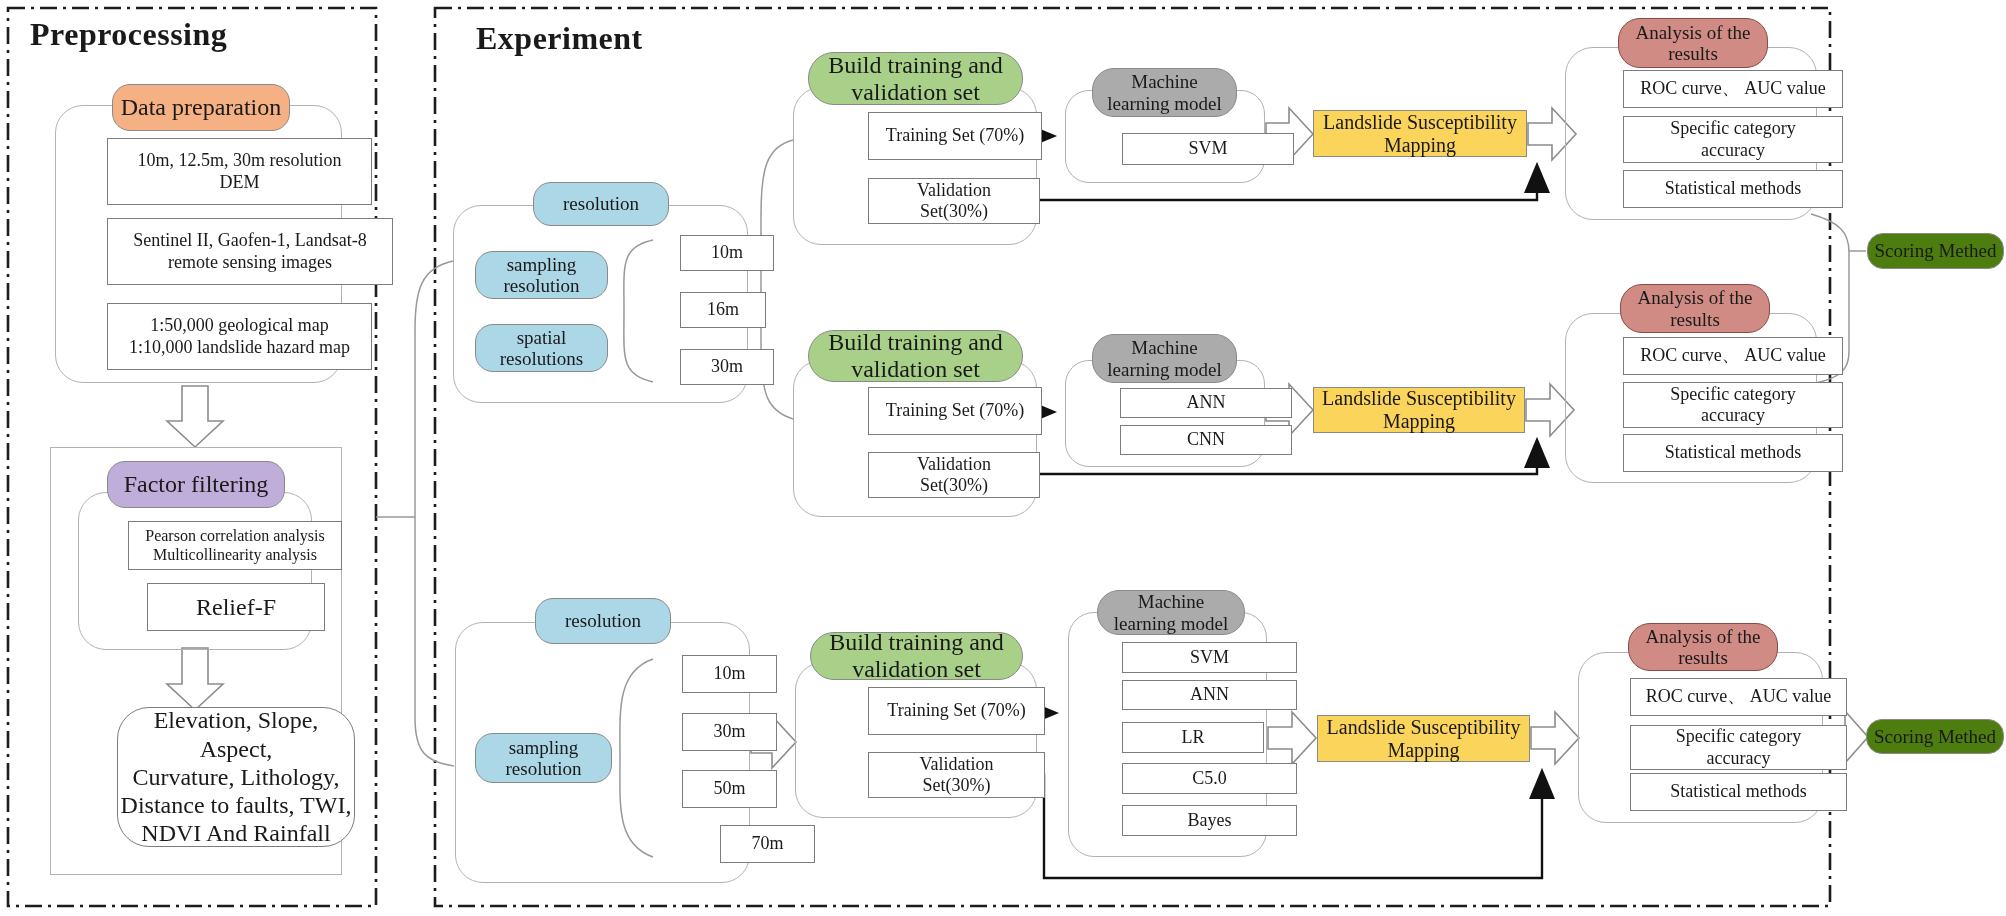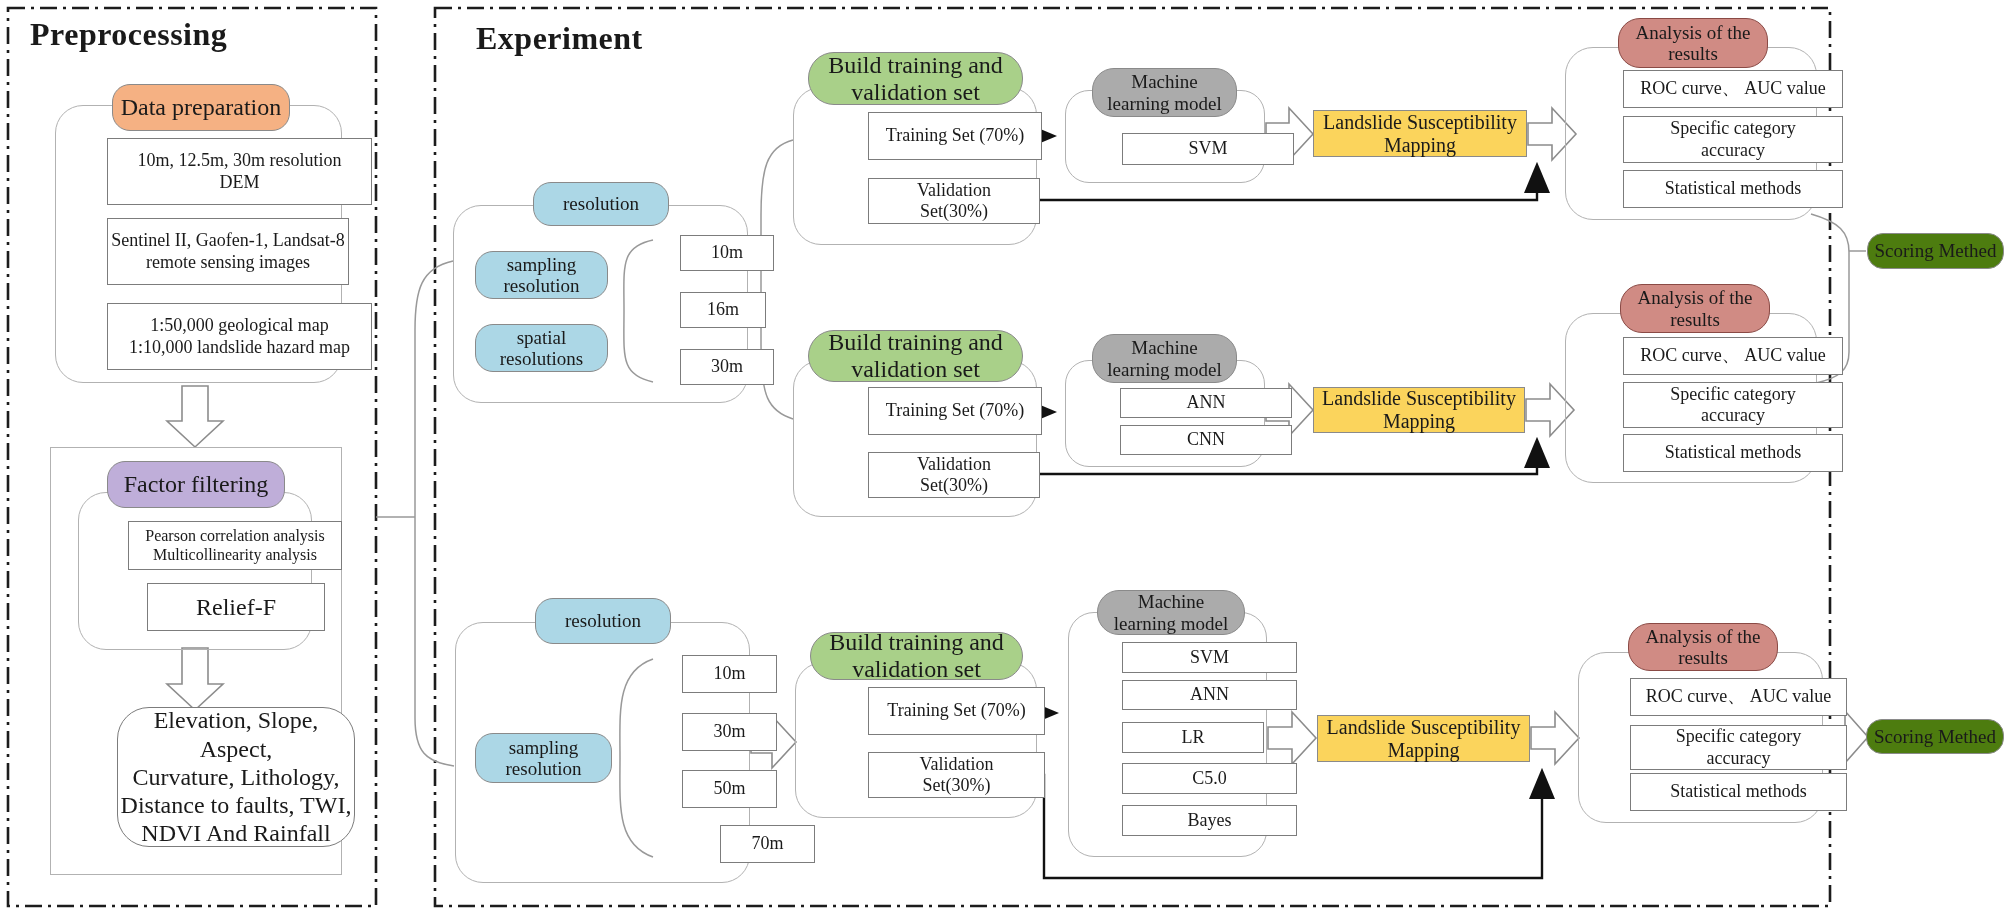--- a/index.html
+++ b/index.html
@@ -96,21 +96,21 @@
       <polygon points="1824,726 1845,726 1845,711 1868,737 1845,763 1845,748 1824,748"></polygon>
     </g>
   </svg>
 
   <div class="abs title" style="left:30px; top:16px;">Preprocessing</div>
 
   <div class="abs ctr" style="left:55px; top:105px; width:287px; height:278px;"></div>
   <div class="abs el pill orange f20" style="left:112px; top:84px; width:178px; height:47px;">Data preparation</div>
   <div class="abs el bx" style="left:67px; top:138px; width:265px; height:67px;">10m, 12.5m, 30m resolution
 DEM</div>
-  <div class="abs el bx" style="left:67px; top:218px; width:242px; height:67px;">Sentinel II, Gaofen-1, Landsat-8
+  <div class="abs el bx" style="left:67px; top:218px; width:286px; height:67px;">Sentinel II, Gaofen-1, Landsat-8
 remote sensing images</div>
   <div class="abs el bx" style="left:67px; top:303px; width:265px; height:67px;">1:50,000 geological map
 1:10,000 landslide hazard map</div>
 
   <div class="abs sq" style="left:50px; top:447px; width:292px; height:428px;"></div>
   <div class="abs el pill purple f20" style="left:107px; top:461px; width:178px; height:47px;">Factor filtering</div>
   <div class="abs ctr" style="left:78px; top:492px; width:234px; height:158px;"></div>
   <div class="abs el bx f16" style="left:88px; top:521px; width:214px; height:49px;">Pearson correlation analysis
 Multicollinearity analysis</div>
   <div class="abs el bx f20" style="left:107px; top:583px; width:178px; height:48px;">Relief-F</div>

